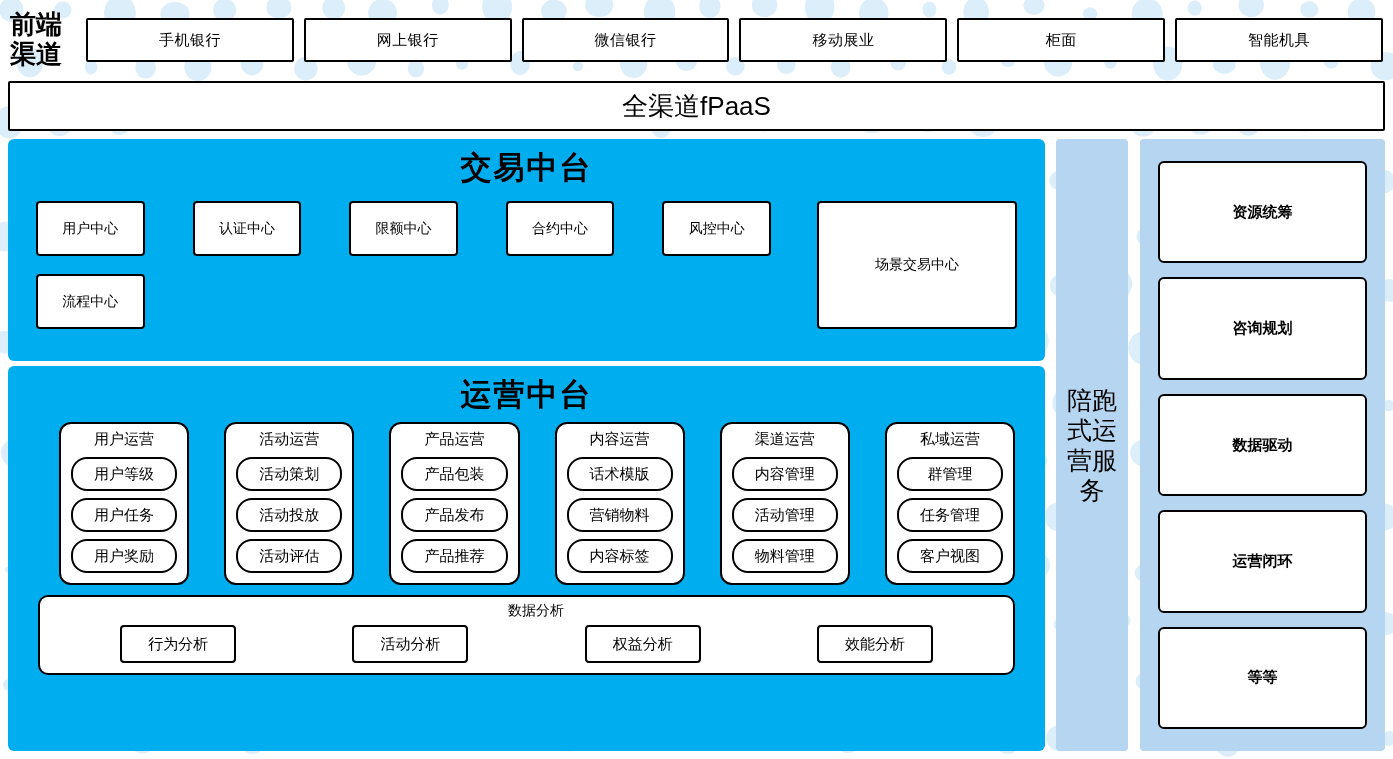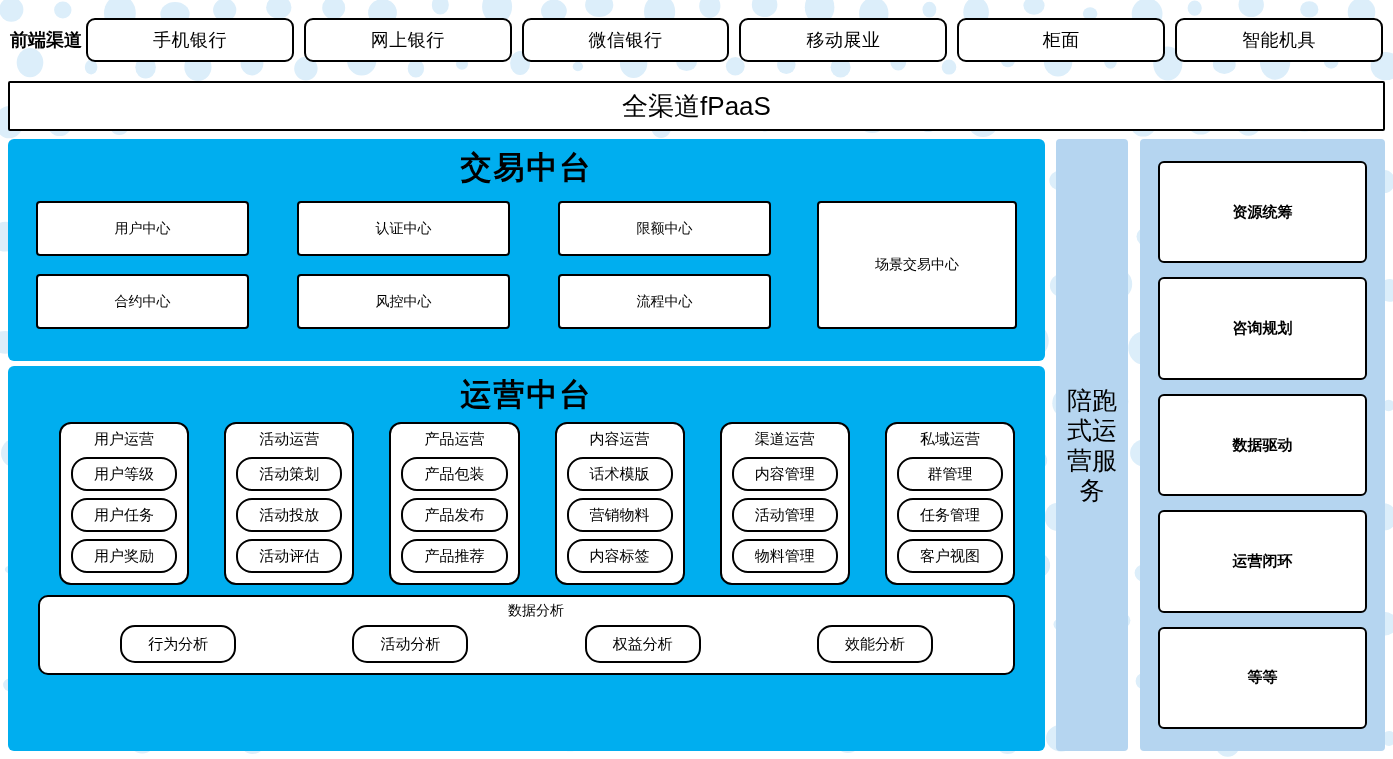--- a/index.html
+++ b/index.html
@@ -32,42 +32,42 @@
     height: 68px;
     display: flex;
     align-items: center;
     gap: 0;
   }
   .channel-label {
     width: 78px;
     flex: 0 0 78px;
     font-family: "Liberation Serif", "DejaVu Serif", serif;
     font-weight: bold;
-    font-size: 18px;
+    font-size: 26px;
     line-height: 30px;
     color: #000;
     text-align: left;
     padding-left: 2px;
   }
   .channel-boxes {
     flex: 1 1 auto;
     display: flex;
     justify-content: space-between;
     align-items: center;
     gap: 10px;
     padding-right: 2px;
   }
   .chan-box {
     flex: 1 1 0;
     height: 44px;
     background: #ffffff;
     border: 2.5px solid #000;
-    border-radius: 9px;
+    border-radius: 2px;
     display: flex; align-items: center; justify-content: center;
-    font-size: 18px;
+    font-size: 15px;
     color: #000;
     letter-spacing: .5px;
   }
 
   
   .fpaas-bar {
     margin-top: 7px;
     height: 50px;
     background: #ffffff;
     border: 2.5px solid #000;
@@ -112,21 +112,21 @@
   
   .trade-panel { flex: 0 0 222px; }
   .trade-grid {
     display: flex;
     padding: 12px 28px 0 28px;
     gap: 0;
   }
   .trade-left {
     flex: 1 1 auto;
     display: grid;
-    grid-template-columns: repeat(3, 1fr);
+    grid-template-columns: repeat(5, 1fr);
     grid-template-rows: repeat(2, 55px);
     gap: 18px 48px;
   }
   .wbox {
     background: #ffffff;
     border: 2.5px solid #000;
     border-radius: 4px;
     display: flex; align-items: center; justify-content: center;
     font-size: 14px;
     color: #000;
@@ -200,21 +200,21 @@
     display: flex;
     justify-content: space-around;
     align-items: center;
     padding: 0 22px;
   }
   .analysis-item {
     width: 116px;
     height: 38px;
     background: #ffffff;
     border: 2.5px solid #000;
-    border-radius: 15px;
+    border-radius: 4px;
     display: flex; align-items: center; justify-content: center;
     font-size: 15px;
     color: #000;
   }
 
   
   .service-col {
     flex: 0 0 72px;
     margin-left: 11px;
     background: #B5D5F0;

